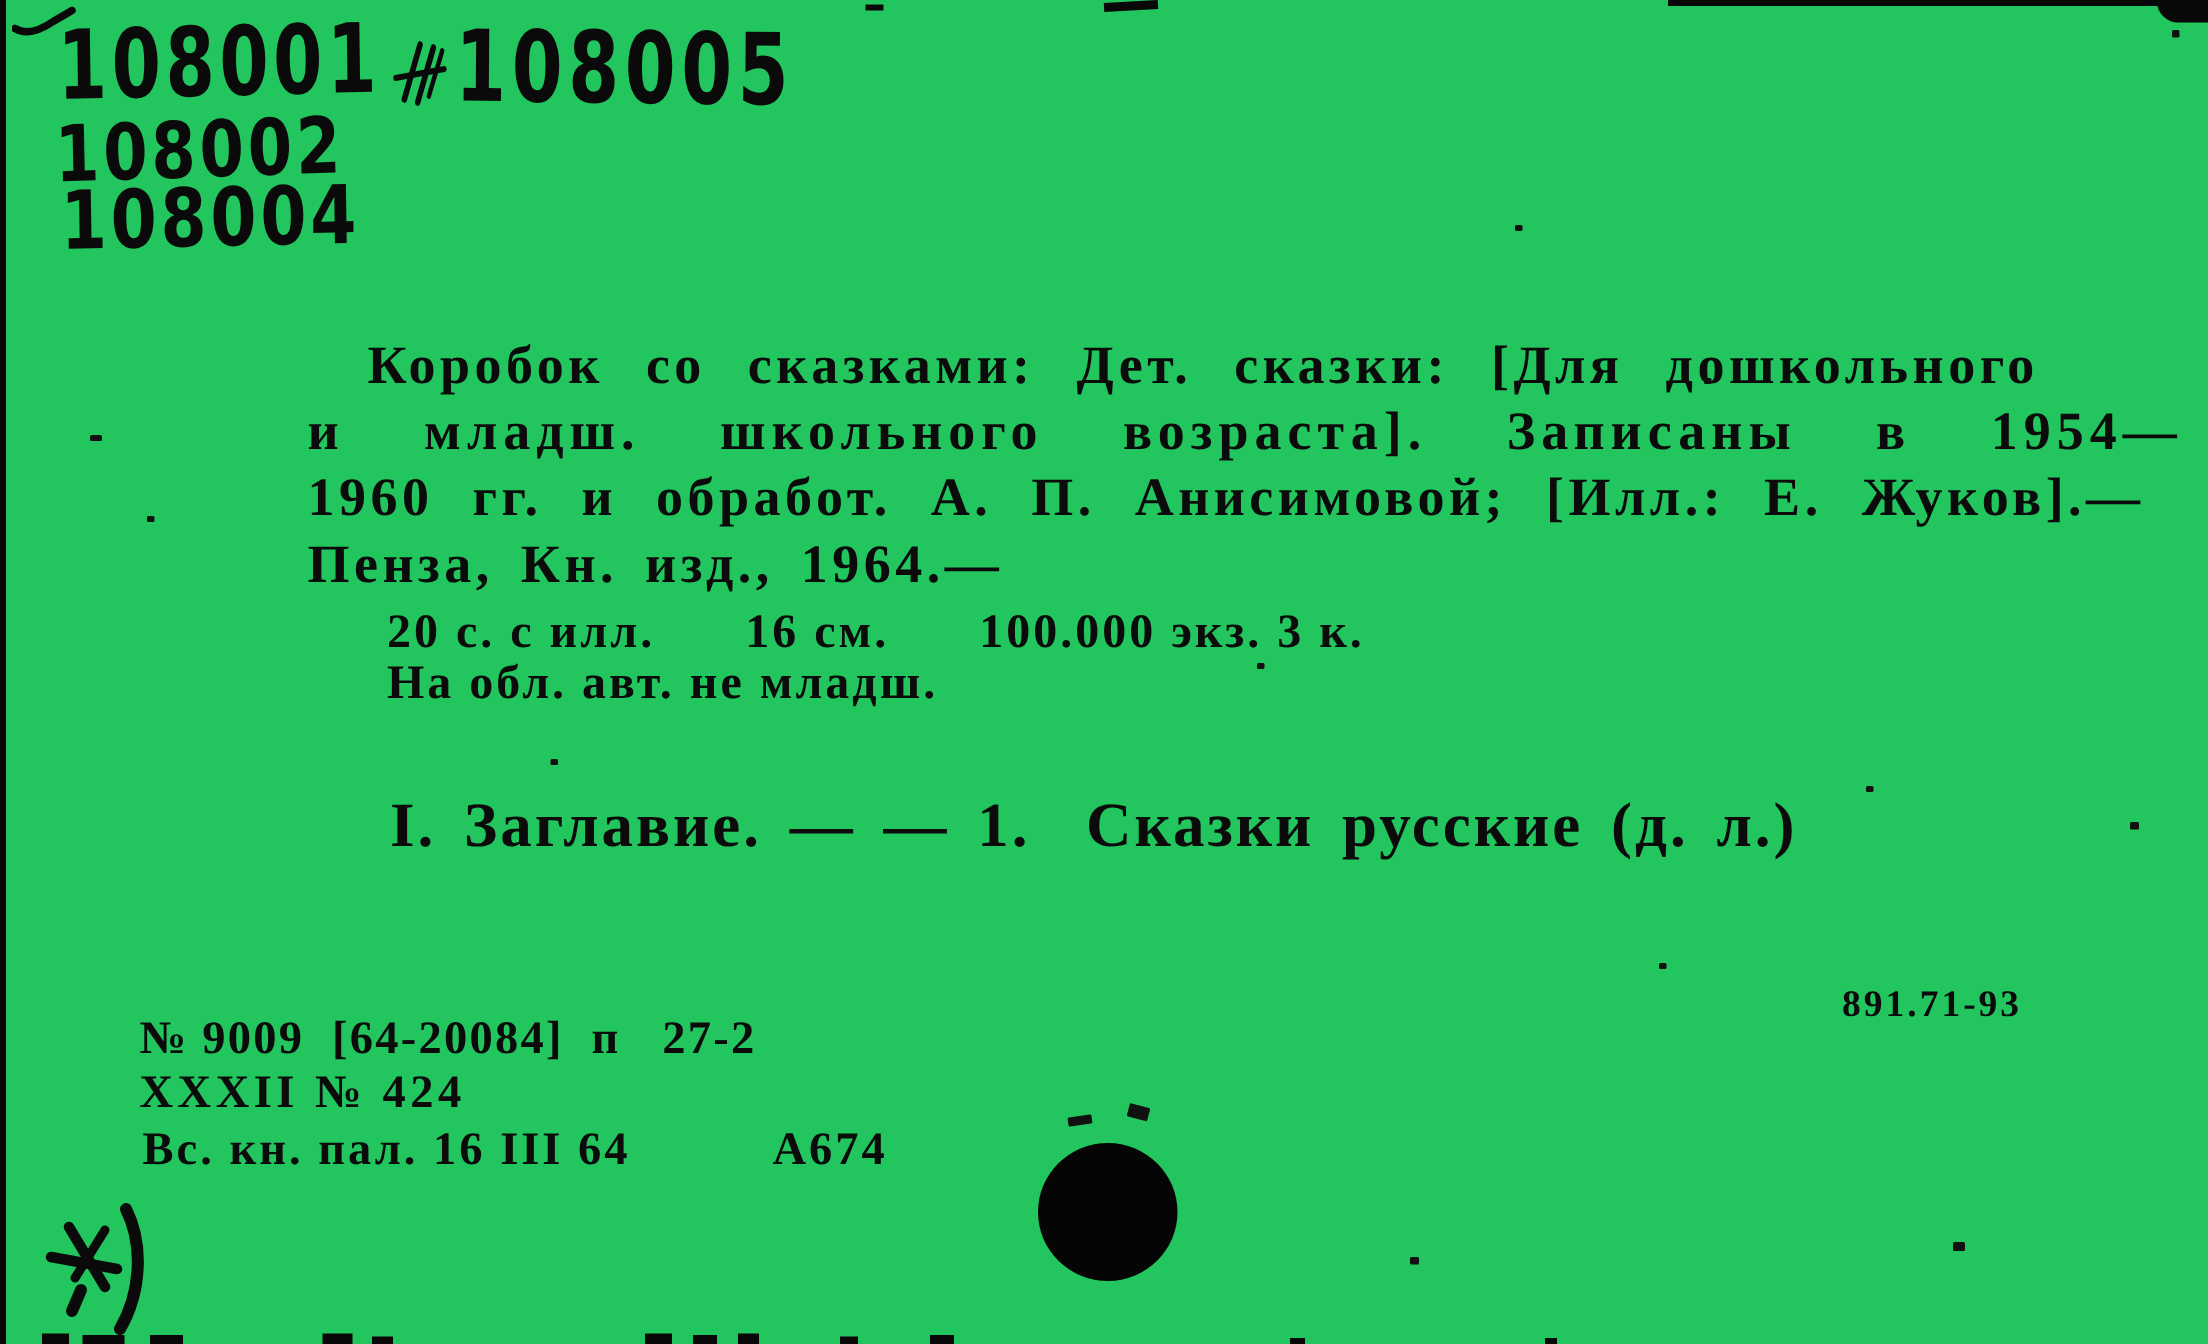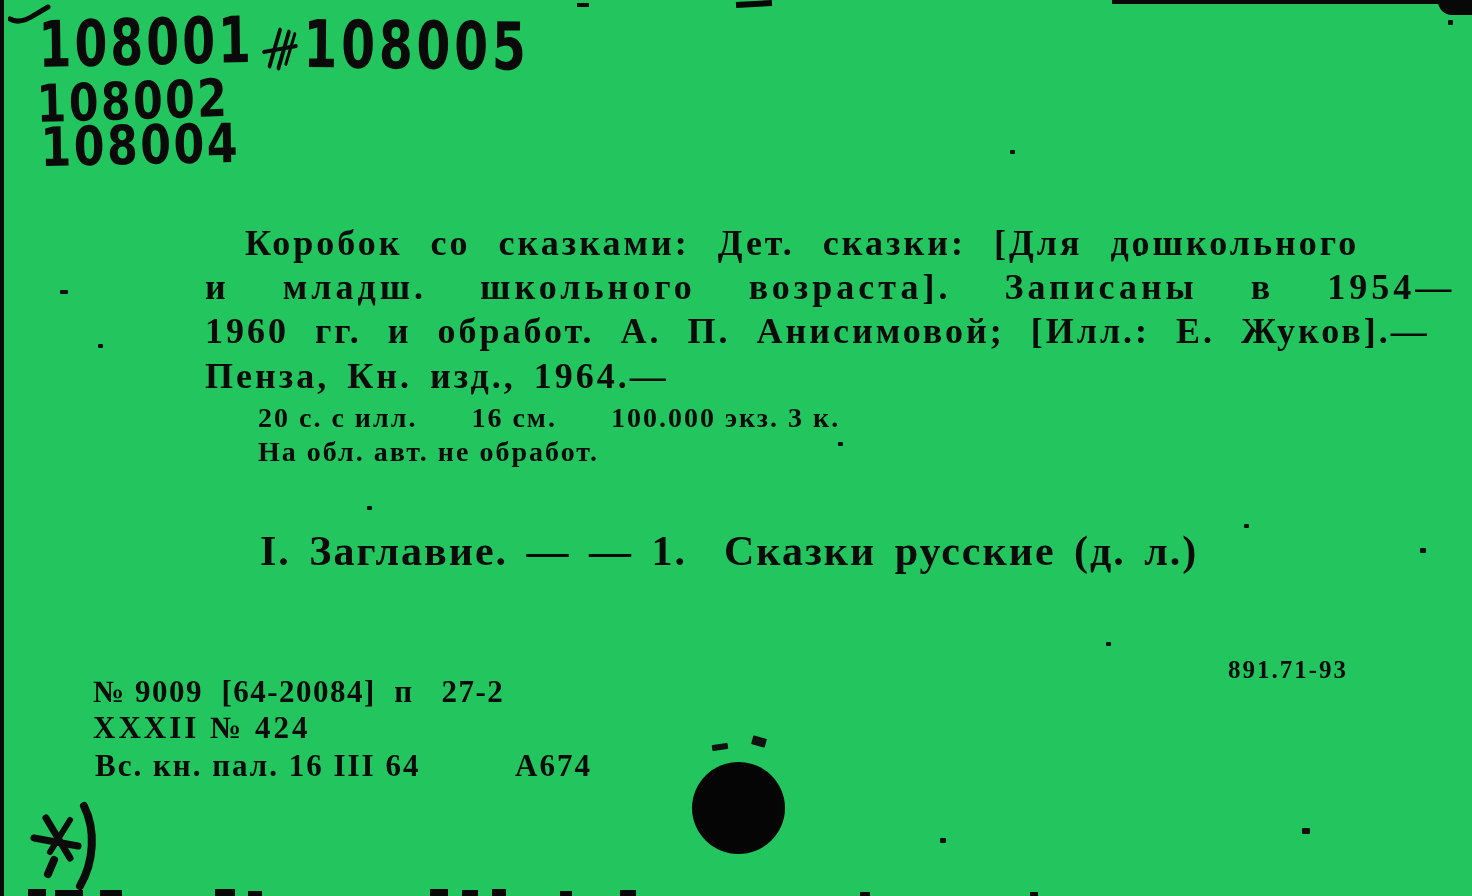--- a/index.html
+++ b/index.html
@@ -10,21 +10,21 @@
     overflow:hidden;
     font-family:"Liberation Serif","DejaVu Serif",serif;
     color:#0b0b0b;
   }
   .line{position:absolute;white-space:pre;font-weight:bold;}
   
   .print{font-family:"Liberation Serif","DejaVu Serif",serif;color:#0b0b0b;}
   .heading{font-size:37px;font-weight:bold;letter-spacing:3px;word-spacing:8px;}
   .body1{font-size:36px;letter-spacing:3px;word-spacing:16px;}
   .body-just{font-size:36px;letter-spacing:4px;word-spacing:40px;}
-  .small{font-size:28px;letter-spacing:2px;}
+  .small{font-size:32px;letter-spacing:2px;}
   .tracing{font-size:42px;letter-spacing:2px;word-spacing:6px;}
   .reg{font-size:31px;letter-spacing:1.5px;}
   .classnum{font-size:25px;letter-spacing:2px;}
   
   .hand{
     font-family:"DejaVu Sans",sans-serif;
     font-weight:bold;color:#0a0a0a;
     transform-origin:left top;
   }
   .hw-row{position:absolute;display:flex;align-items:center;}
@@ -62,21 +62,21 @@
   <span class="hand line" style="left:36px;top:74px;font-size:52px;letter-spacing:3px;transform:scaleX(0.82) rotate(-1.5deg);">108002</span>
   <span class="hand line" style="left:40px;top:116px;font-size:54px;letter-spacing:3px;transform:scaleX(0.82) rotate(-1deg);">108004</span>
 
 
   <div class="line print body1" style="left:245px;top:222px;">Коробок со сказками: Дет. сказки: [Для дошкольного</div>
   <div class="line print body-just" style="left:205px;top:266px;">и младш. школьного возраста]. Записаны в 1954—</div>
   <div class="line print body1" style="left:205px;top:310px;word-spacing:14px;">1960 гг. и обработ. А. П. Анисимовой; [Илл.: Е. Жуков].—</div>
   <div class="line print body1" style="left:205px;top:355px;word-spacing:6px;">Пенза, Кн. изд., 1964.—</div>
 
   <div class="line print small" style="left:258px;top:402px;">20 с. с илл.      16 см.      100.000 экз. 3 к.</div>
-  <div class="line print small" style="left:258px;top:436px;">На обл. авт. не обработ.</div>
+  <div class="line print small" style="left:258px;top:436px;">На обл. авт. не младш.</div>
 
   <div class="line print tracing" style="left:260px;top:527px;">I. Заглавие. — — 1.  Сказки русские (д. л.)</div>
 
   <div class="line print classnum" style="left:1228px;top:656px;">891.71-93</div>
 
   <div class="line print reg" style="left:93px;top:674px;text-align:right;">№ 9009  [64-20084]  п   27-2</div>
   <div class="line print reg" style="left:93px;top:710px;letter-spacing:3px;">XXXII № 424</div>
   <div class="line print reg" style="left:95px;top:748px;letter-spacing:2px;">Вс. кн. пал. 16 III 64</div>
   <div class="line print reg" style="left:515px;top:748px;letter-spacing:2px;">А674</div>
 

